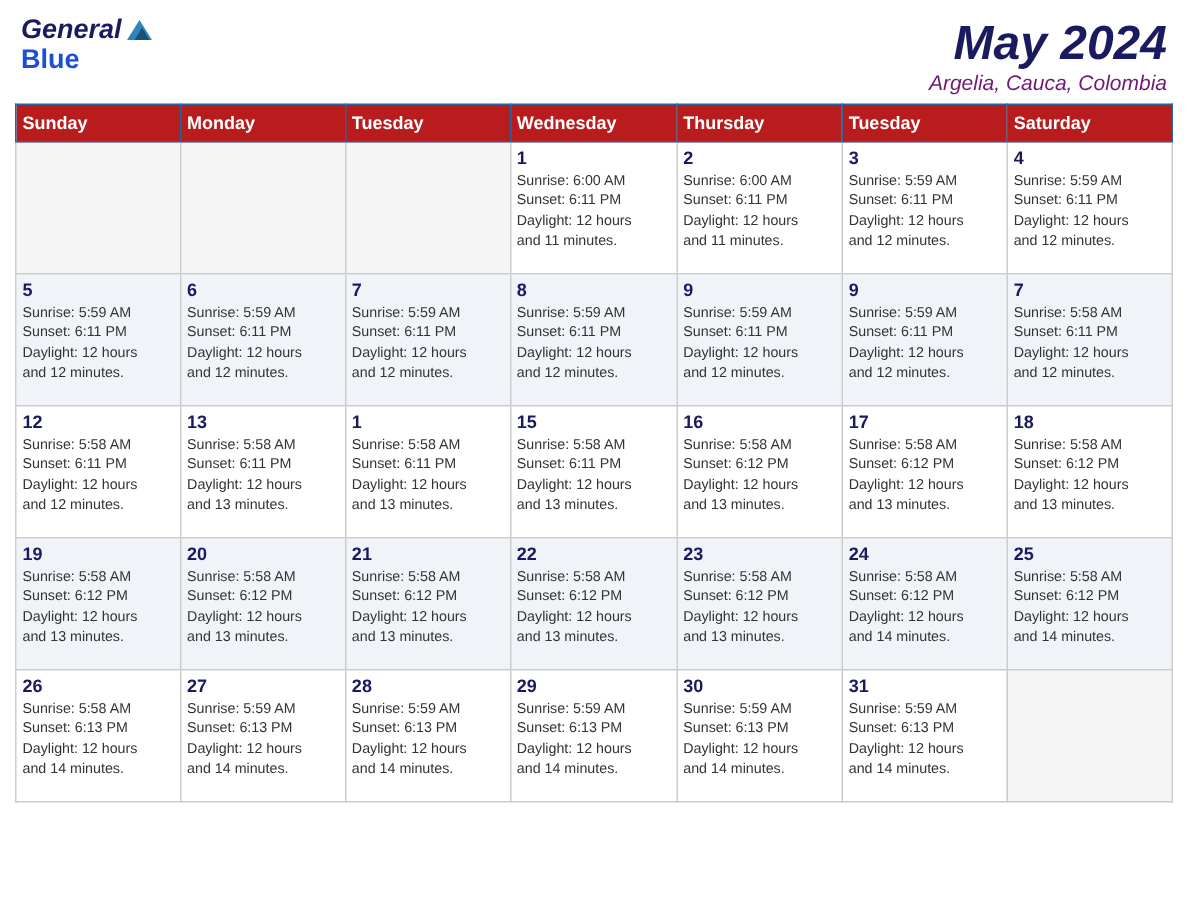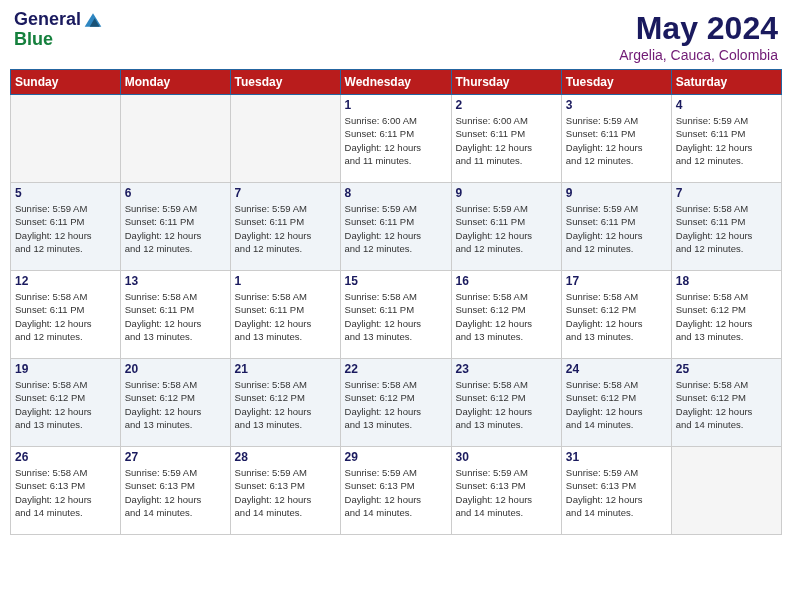--- a/index.html
+++ b/index.html
@@ -22,29 +22,30 @@
       align-items: center;
       gap: 0px;
     }
     .logo-text {
       font-size: 18px;
       font-weight: bold;
       color: #1a1a5e;
       line-height: 1.1;
     }
     .logo-text span {
-      color: #15803d;
+      color: #1d4ed8;
     }
     .logo-icon {
       width: 20px;
       height: 20px;
       margin-left: 2px;
     }
     .title-area {
       text-align: right;
+      font-style: italic;
     }
     .month-year {
       font-size: 32px;
       font-weight: bold;
       color: #1a1a5e;
     }
     .location {
       font-size: 14px;
       color: #701a75;
     }
@@ -89,21 +90,21 @@
     .row-shade td {
       background: #f0f4f8;
     }
   </style>
 </head>
 <body>
 
 <div class="header">
   <div class="logo">
     <div>
-      <div style="display:flex;align-items:flex-start;">
+      <div style="display:flex;align-items:flex-start;font-style:italic;">
         <span class="logo-text">General</span>
         <svg class="logo-icon" viewBox="0 0 24 20" xmlns="http://www.w3.org/2000/svg">
           <polygon points="2,18 12,2 22,18" fill="#2e86c1"></polygon>
           <polygon points="8,18 14,8 20,18" fill="#1a5276"></polygon>
         </svg>
       </div>
       <span class="logo-text"><span>Blue</span></span>
     </div>
   </div>
   <div class="title-area">

